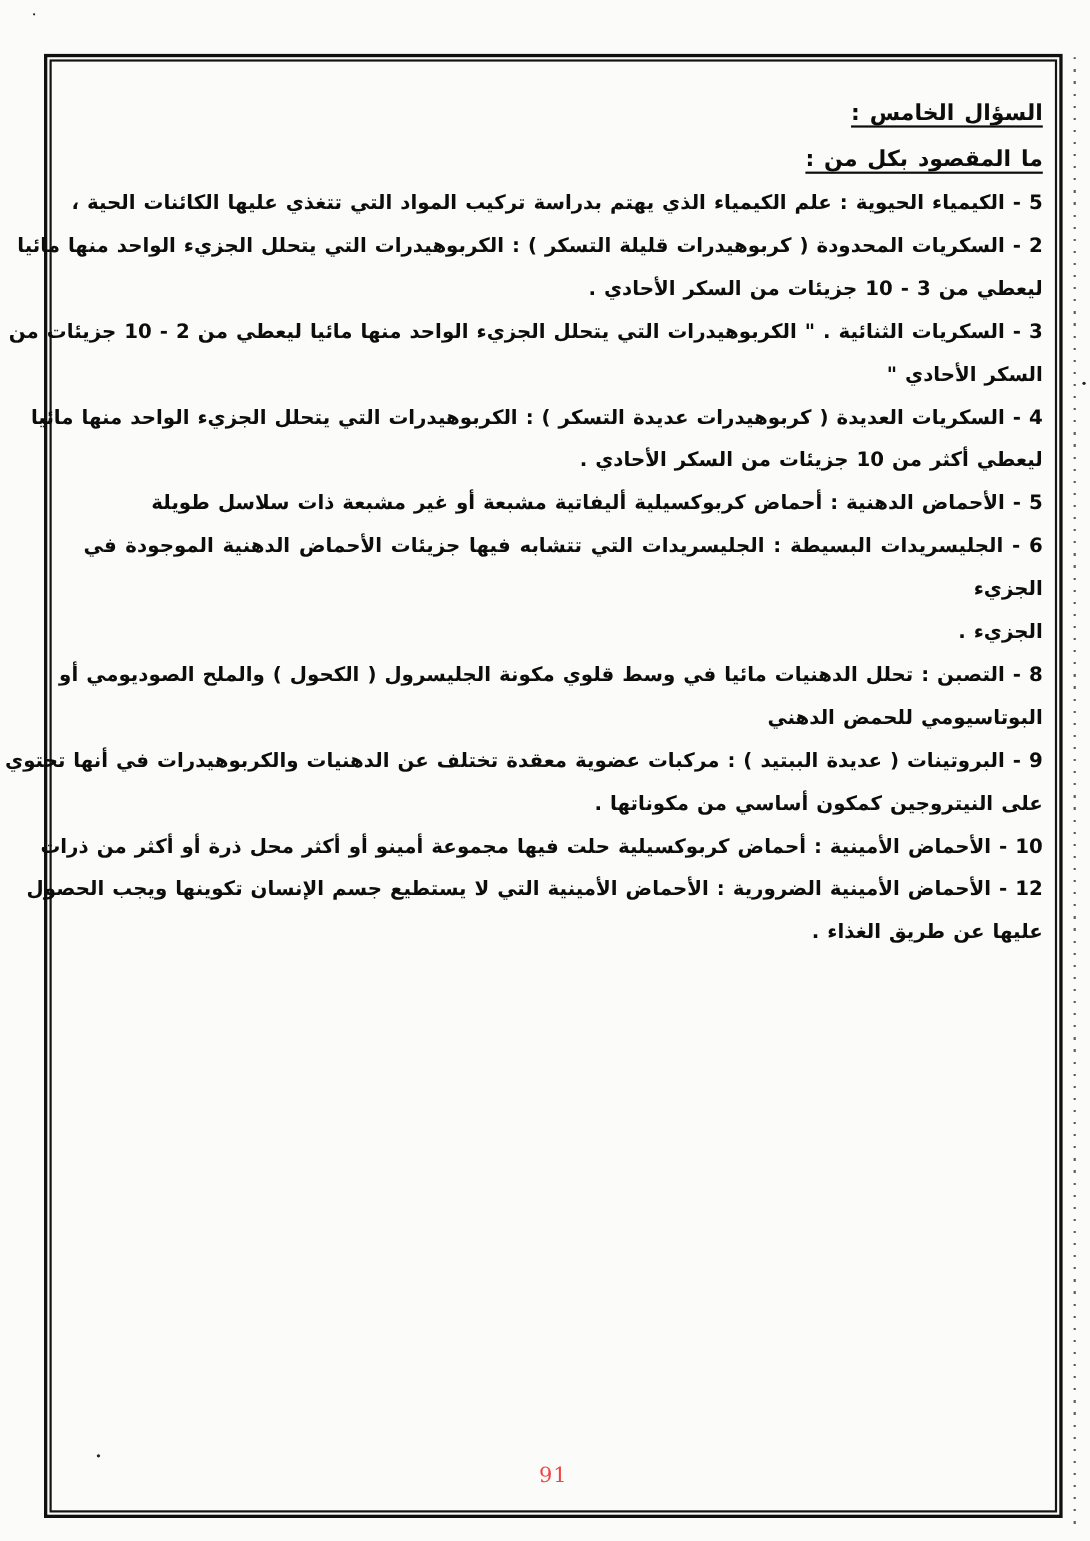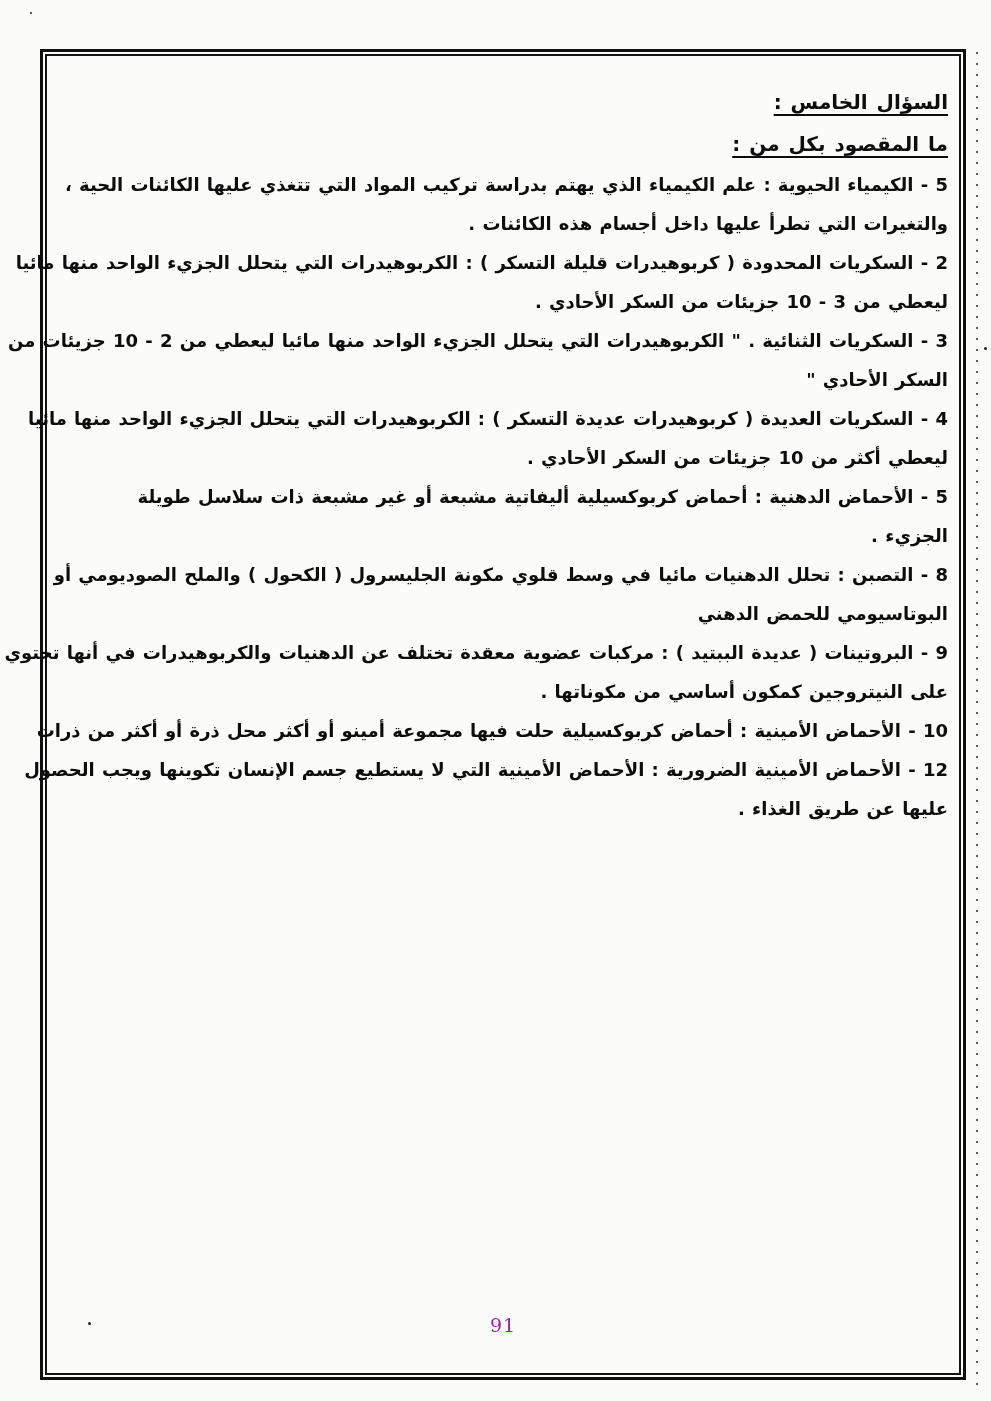--- a/index.html
+++ b/index.html
@@ -61,29 +61,29 @@
     text-align-last: justify;
     word-spacing: 1px;
     white-space: nowrap;
   }
   .line.last {
     text-align-last: right;
     white-space: normal;
   }
   .page-num {
     position: absolute;
-    bottom: 32px;
+    bottom: 16px;
     left: 0;
     right: 0;
     text-align: center;
     direction: ltr;
     font-family: "DejaVu Serif", serif;
     font-size: 19px;
     font-weight: normal;
-    color: #a21caf;
+    color: #ef4444;
     letter-spacing: 1px;
   }
   
   .binding-dots {
     position: absolute;
     left: 976px;
     top: 52px;
     width: 2px;
     height: 1340px;
     background: repeating-linear-gradient(
@@ -115,36 +115,38 @@
     <div class="frame-inner">
       <div class="content">
 
         <div class="heading">السؤال الخامس :</div>
 
         <div class="heading">ما المقصود بكل من :</div>
 
         <div id="definitions">
             <div class="para">
               <div class="line">5 - الكيمياء الحيوية : علم الكيمياء الذي يهتم بدراسة تركيب المواد التي تتغذي عليها الكائنات الحية ،</div>
-              <div class="line last">والتغيرات التي تطرأ عليها داخل أجسام هذه الكائنات .</div>
             </div>
             <div class="para">
               <div class="line">2 - السكريات المحدودة ( كربوهيدرات قليلة التسكر ) : الكربوهيدرات التي يتحلل الجزيء الواحد منها مائيا</div>
               <div class="line last">ليعطي من 3 - 10 جزيئات من السكر الأحادي .</div>
             </div>
             <div class="para">
               <div class="line">3 - السكريات الثنائية . " الكربوهيدرات التي يتحلل الجزيء الواحد منها مائيا ليعطي من 2 - 10 جزيئات من</div>
               <div class="line last">السكر الأحادي "</div>
             </div>
             <div class="para">
               <div class="line">4 - السكريات العديدة ( كربوهيدرات عديدة التسكر ) : الكربوهيدرات التي يتحلل الجزيء الواحد منها مائيا</div>
               <div class="line last">ليعطي أكثر من 10 جزيئات من السكر الأحادي .</div>
             </div>
             <div class="para">
               <div class="line last">5 - الأحماض الدهنية : أحماض كربوكسيلية أليفاتية مشبعة أو غير مشبعة ذات سلاسل طويلة</div>
+            </div>
+            <div class="para">
+              <div class="line last">6 - الجليسريدات البسيطة : الجليسريدات التي تتشابه فيها جزيئات الأحماض الدهنية الموجودة في الجزيء</div>
             </div>
             <div class="para">
               <div class="line last">الجزيء .</div>
             </div>
             <div class="para">
               <div class="line">8 - التصبن : تحلل الدهنيات مائيا في وسط قلوي مكونة الجليسرول ( الكحول ) والملح الصوديومي أو</div>
               <div class="line last">البوتاسيومي للحمض الدهني</div>
             </div>
             <div class="para">
               <div class="line">9 - البروتينات ( عديدة الببتيد ) : مركبات عضوية معقدة تختلف عن الدهنيات والكربوهيدرات في أنها تحتوي</div>

